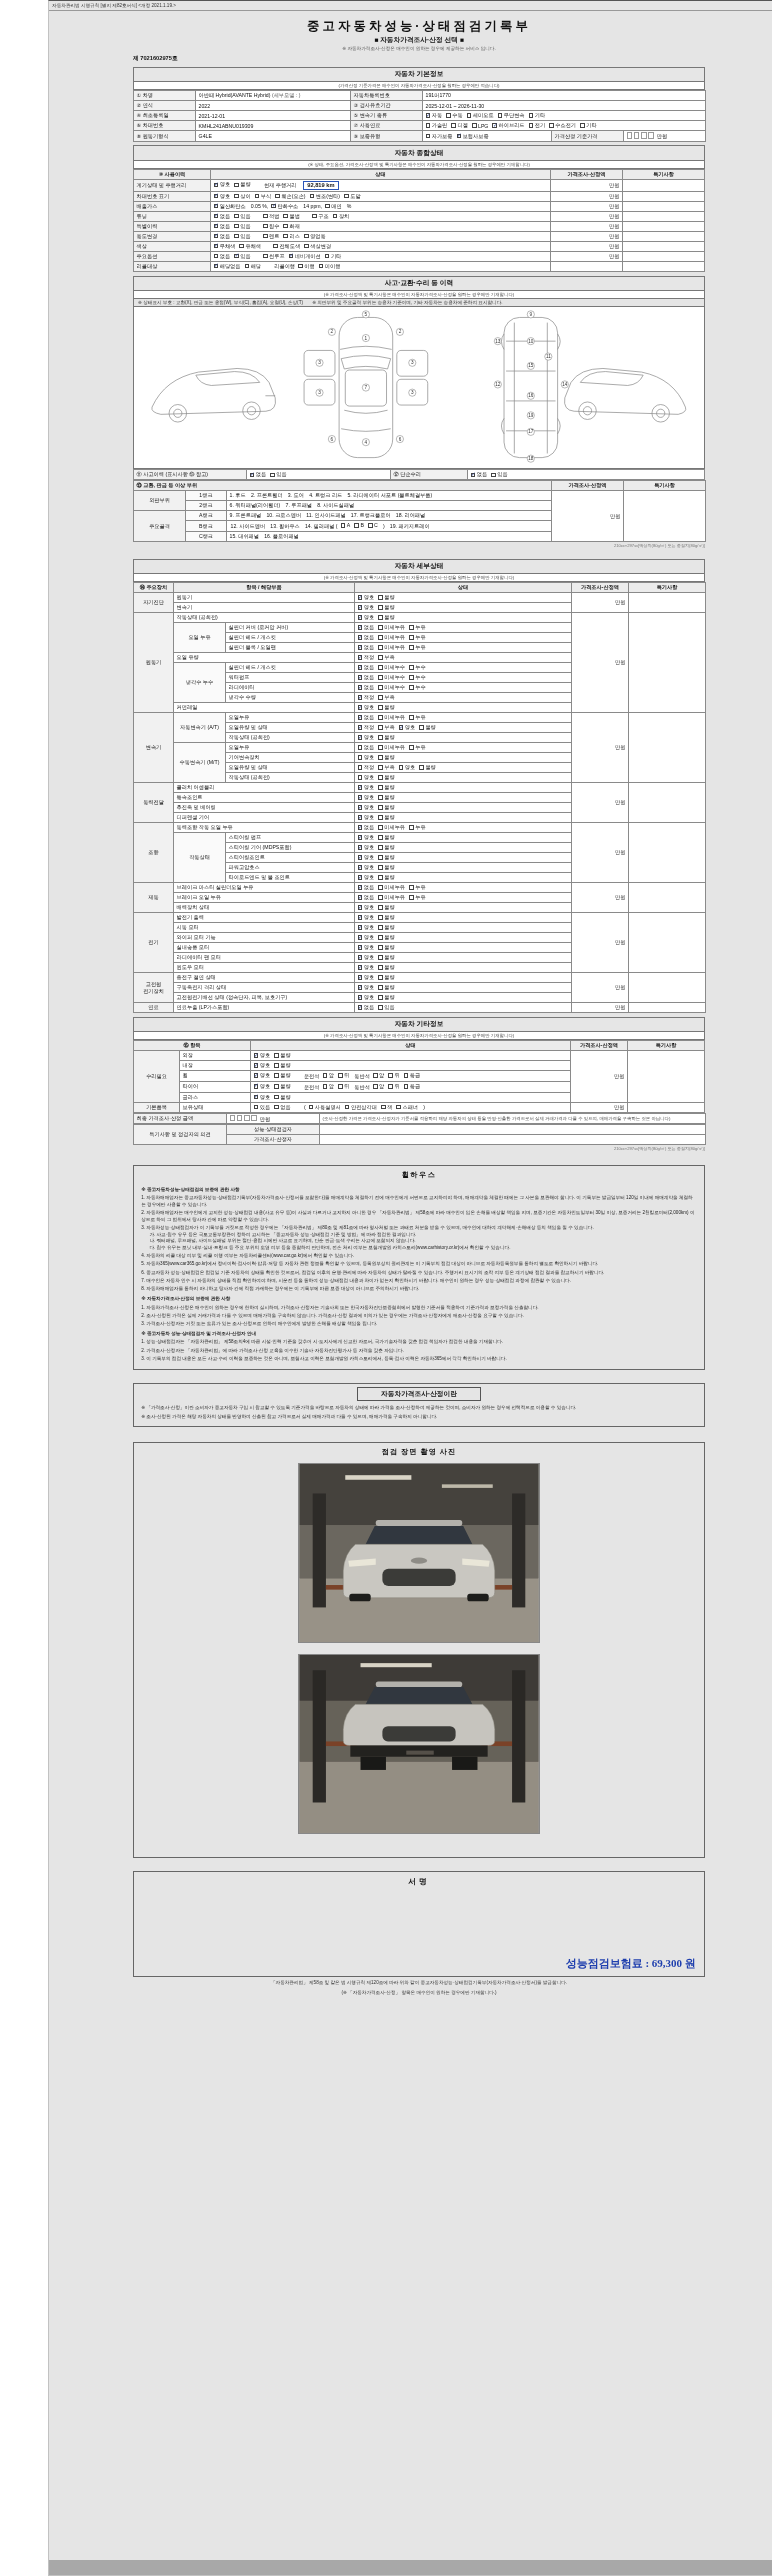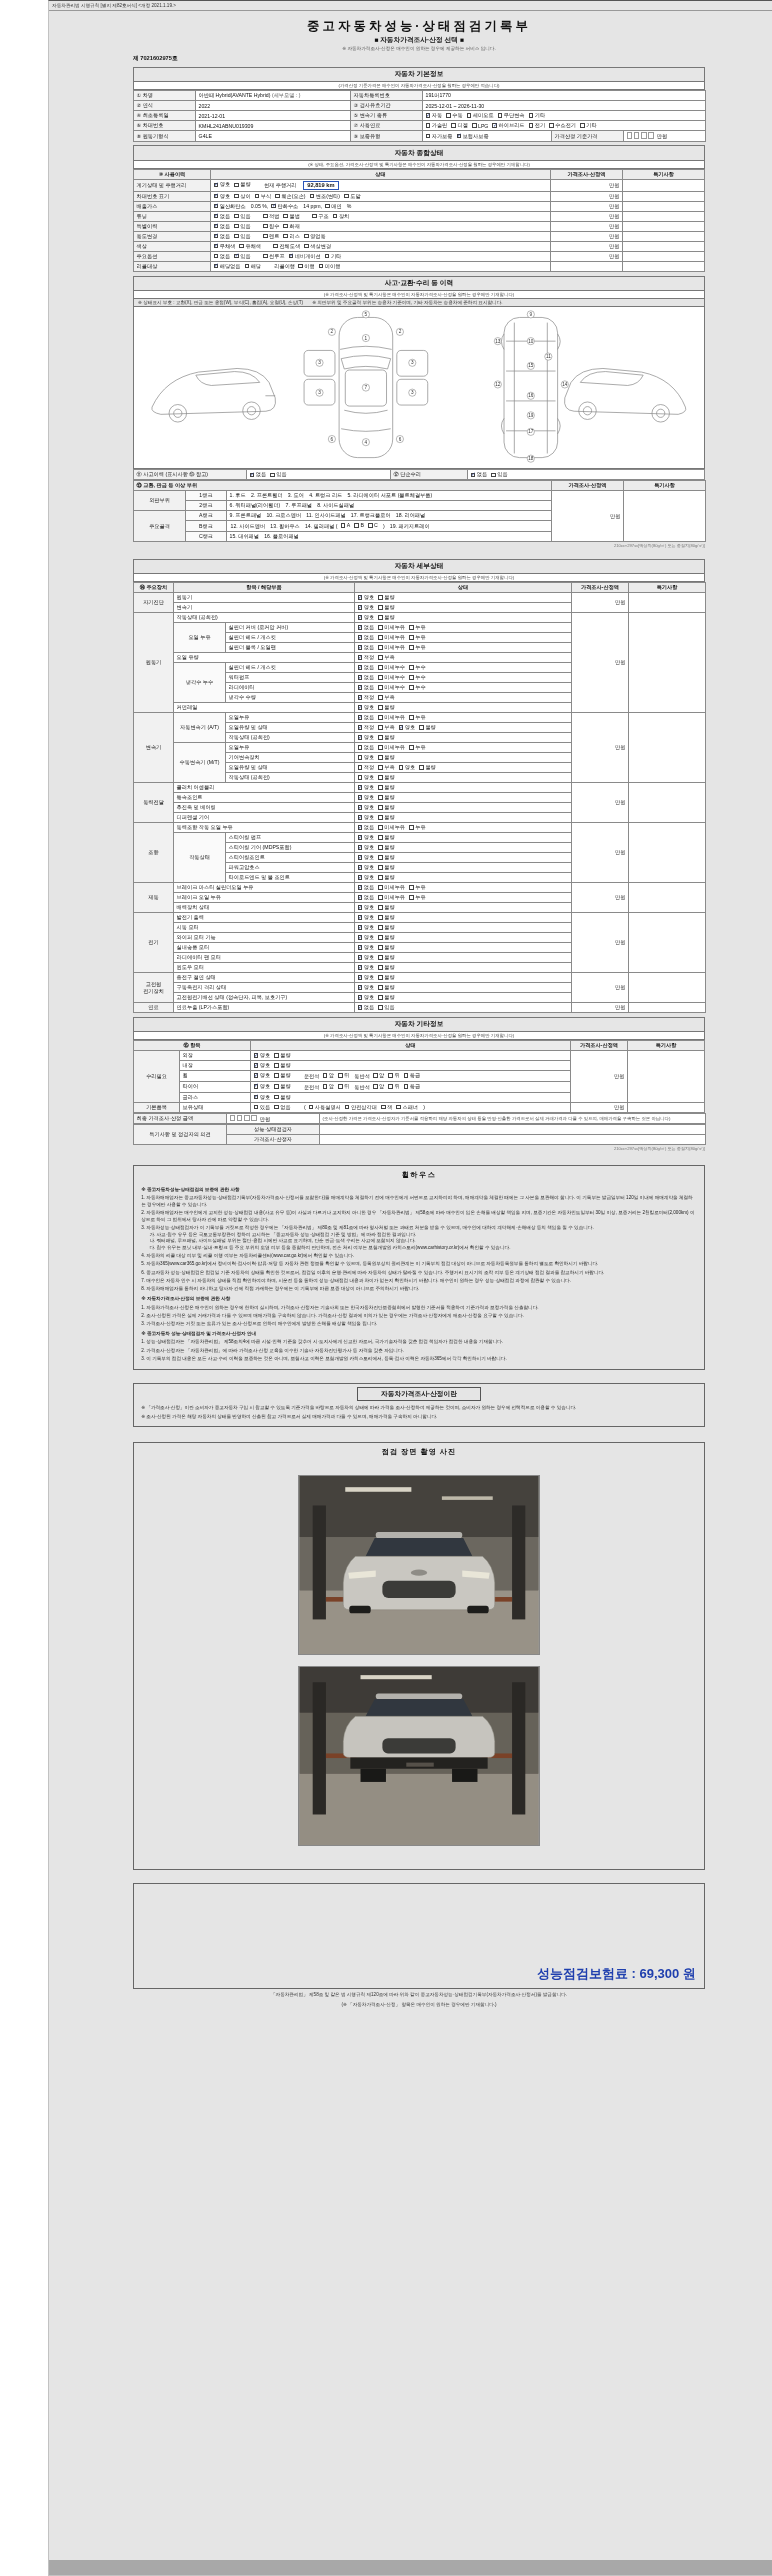--- a/index.html
+++ b/index.html
@@ -34,25 +34,25 @@
   .diagram-wrap{border:0.5px solid #777;border-top:none;padding:2.1px 0;background:#fff;}
   .paper-spec{width:572px;margin:1px auto 0;text-align:right;font-size:4.1px;color:#777;}
   .big-box{border:0.5px solid #666;margin-top:13.4px;padding:3.1px 7.2px 6.2px;}
   .big-box .bb-title{text-align:center;font-weight:bold;font-size:7.2px;padding:1.5px 0 3.1px;letter-spacing:1.5px;}
   .nl{font-size:4.6px;line-height:6.7px;color:#222;}
   .nl.h{font-weight:bold;margin-top:3.6px;}
   .nl.n{margin-top:1.5px;}
   .nl.s{padding-left:8.2px;}
   .def-title{width:124px;margin:0 auto 4.1px;border:0.5px solid #555;text-align:center;font-weight:bold;font-size:6.7px;padding:1.5px 0;}
   .photo-box{border:0.5px solid #666;margin-top:14.4px;padding:4.1px 0 11.3px;}
-  .photo-box .bb-title{text-align:center;font-weight:bold;font-size:7.2px;letter-spacing:1px;padding-bottom:18px;}
+  .photo-box .bb-title{text-align:center;font-weight:bold;font-size:7.2px;letter-spacing:1px;padding-bottom:6px;}
   .photo{display:block;margin:0 auto 11.3px;border:0.5px solid #888;}
   .sign-box{border:0.5px solid #666;margin-top:13.4px;height:106px;position:relative;}
   .sign-title{text-align:center;font-weight:bold;font-size:7.7px;letter-spacing:3.1px;padding-top:5.2px;}
-  .fee{position:absolute;right:8.2px;bottom:5.2px;font-size:13px;font-weight:bold;color:#1f3fae;}
+  .fee{position:absolute;right:8.2px;bottom:5.2px;font-size:11px;font-weight:bold;color:#1f3fae;font-family:Liberation Serif, serif;}
   .legal{width:572px;margin:3.1px auto 0;text-align:center;font-size:4.6px;color:#333;line-height:6.7px;}
   .footer-band{position:absolute;bottom:0;left:0;width:100%;height:15.5px;background:#a8a8a8;}
 </style>
 </head>
 <body>
 
 <div class="page">
   <div class="print-line">
     <span>자동차관리법 시행규칙 [별지 제82호서식] &lt;개정 2021.1.19.&gt;</span>
     <span>(4쪽 중 제1쪽)</span>
@@ -1292,20 +1292,21 @@
         <path d="M110 97 L360 97 Q382 114 384 146 L384 168 Q384 178 371 178 L99 178 Q86 178 86 168 L86 146 Q88 114 110 97 Z" fill="#c6c4be" stroke="#858278"></path>
         <rect x="163" y="140" width="144" height="30" rx="11" fill="#3b3b38"></rect>
         <rect x="100" y="178" width="270" height="22" fill="#23221f"></rect>
         <rect x="120" y="200" width="50" height="26" fill="#191917"></rect>
         <rect x="300" y="200" width="50" height="26" fill="#191917"></rect>
         <rect x="210" y="188" width="54" height="8" fill="#555049"></rect>
       </svg>
     </div>
 
     <div class="sign-box">
+      <div class="sign-title">서명</div>
       <div class="fee">성능점검보험료 : 69,300 원</div>
     </div>
     <div class="legal">「자동차관리법」 제58조 및 같은 법 시행규칙 제120조에 따라 위와 같이 중고자동차성능·상태점검기록부(자동차가격조사·산정서)를 발급합니다.</div>
     <div class="legal">(※ 「자동차가격조사·산정」 항목은 매수인이 원하는 경우에만 기재합니다.)</div>
   </div>
 
   <div class="footer-band"></div>
 </div>
 
 

